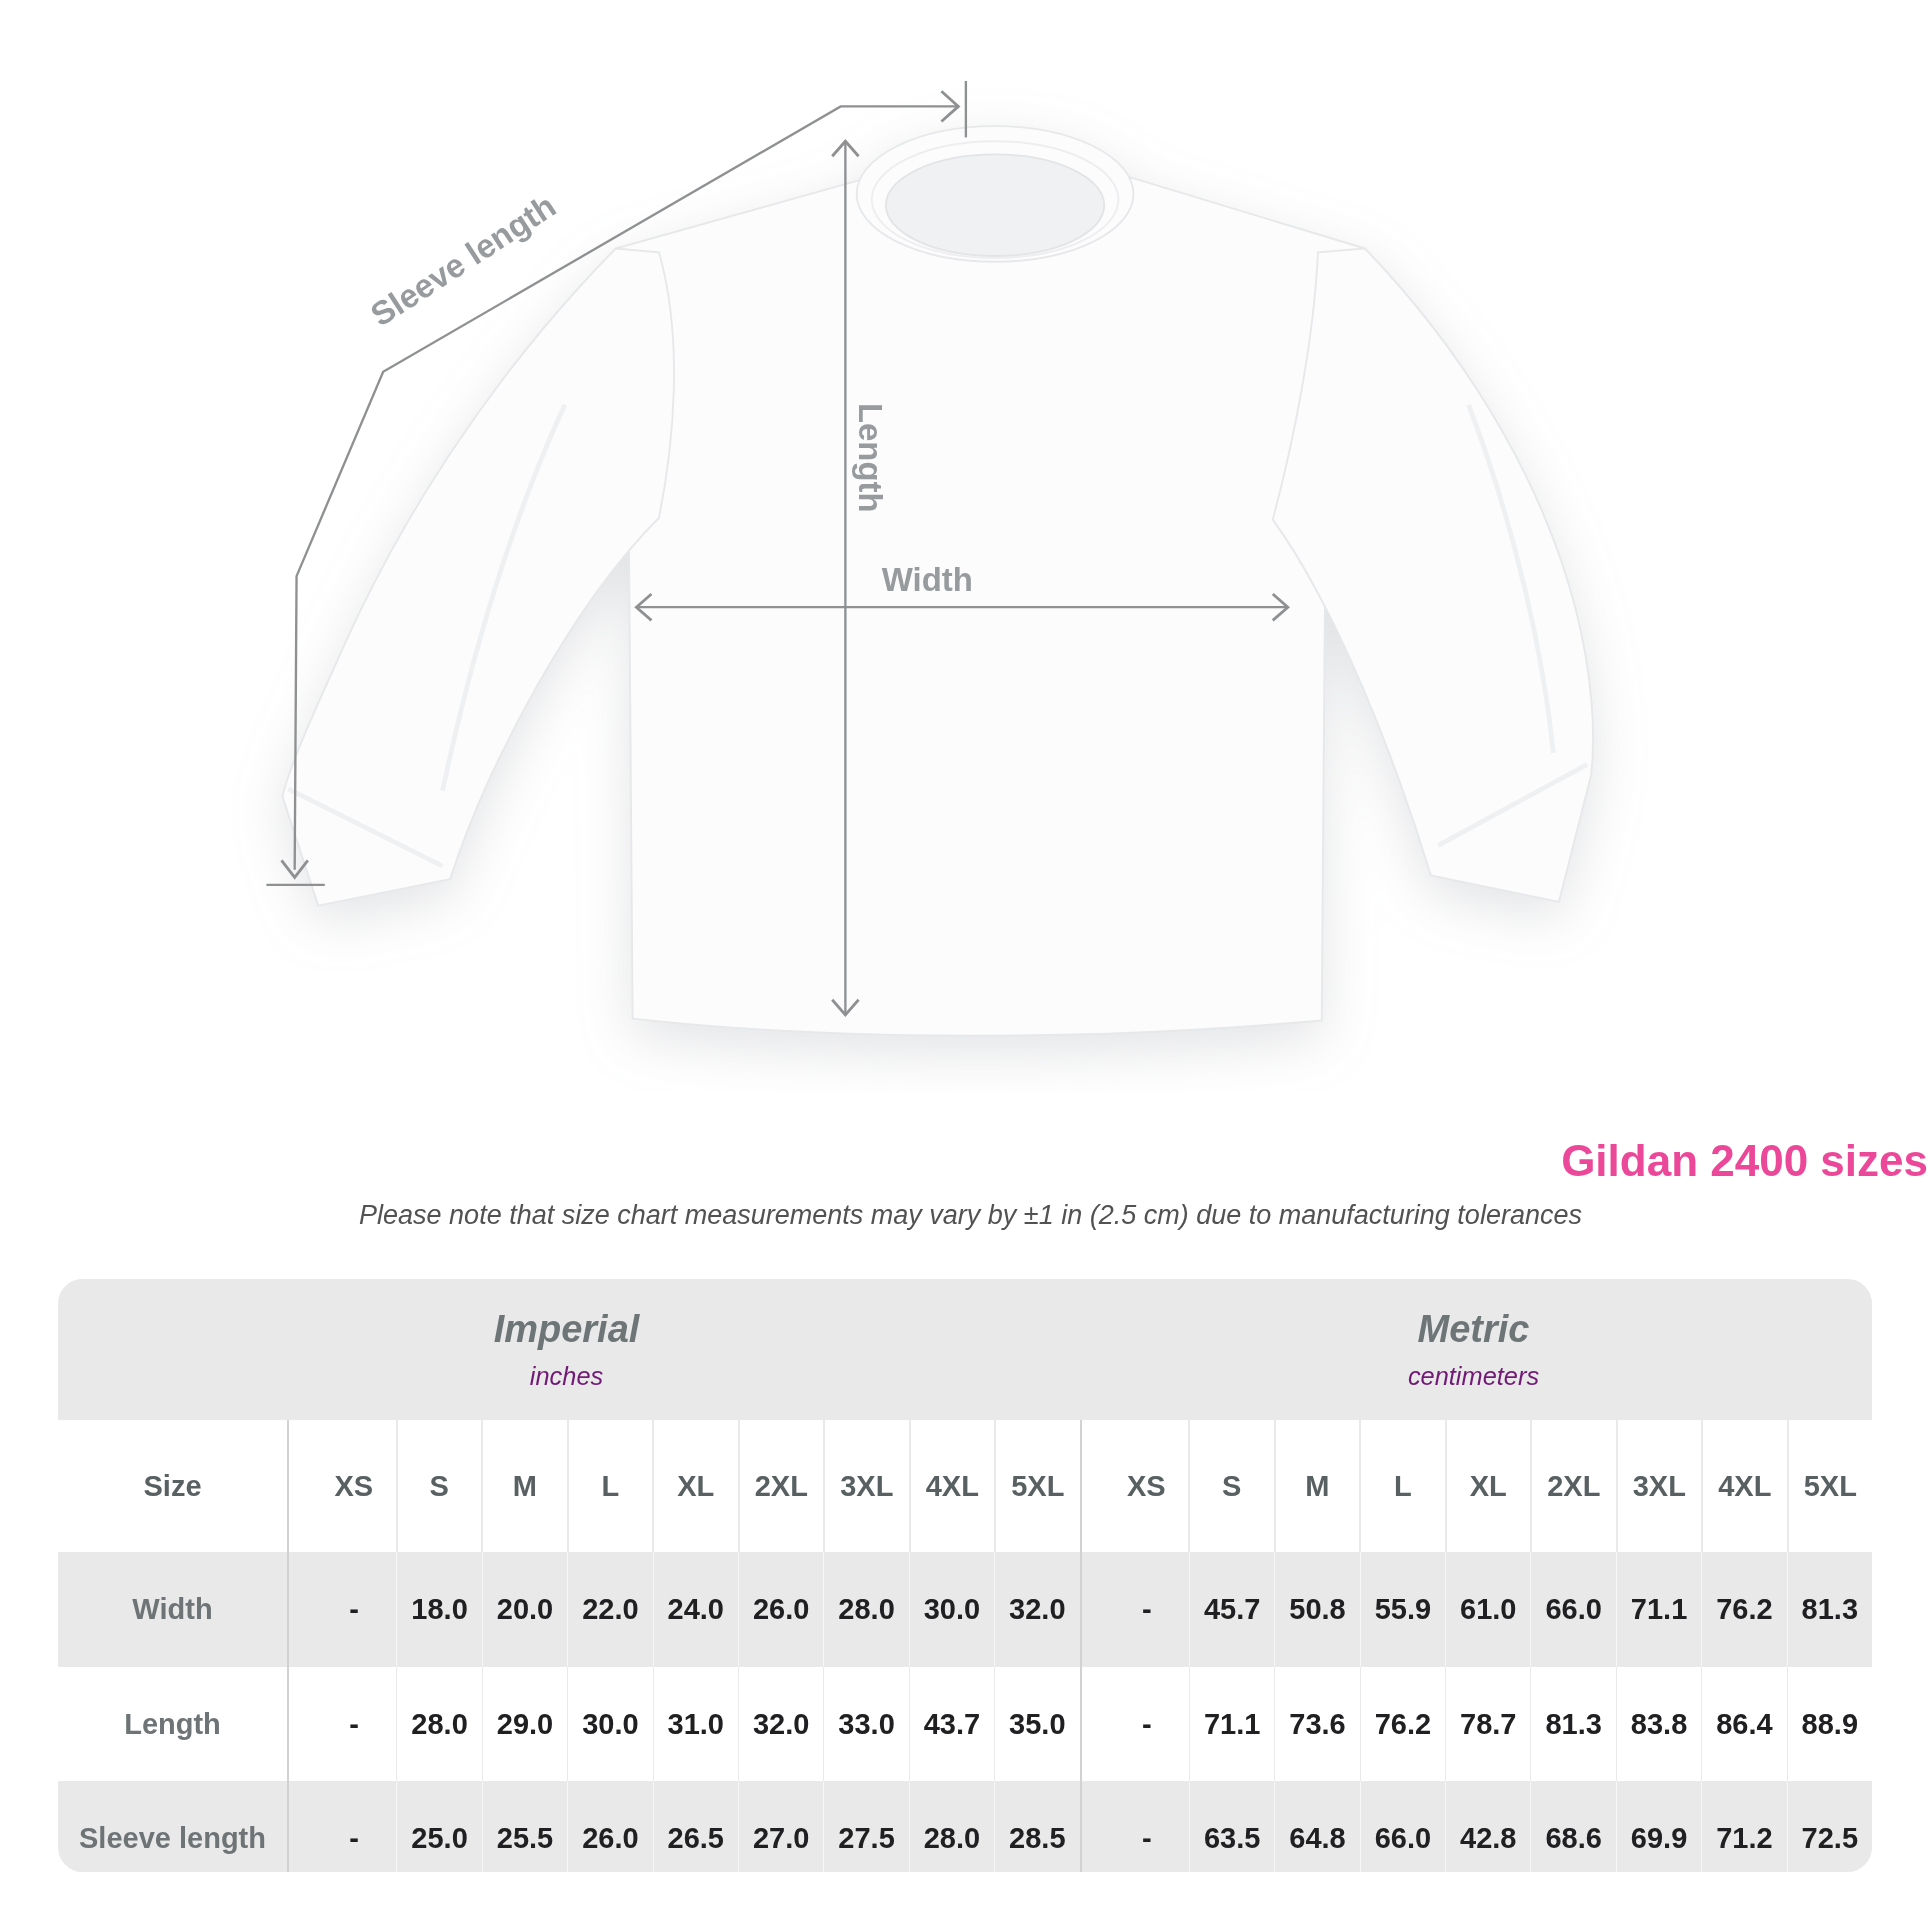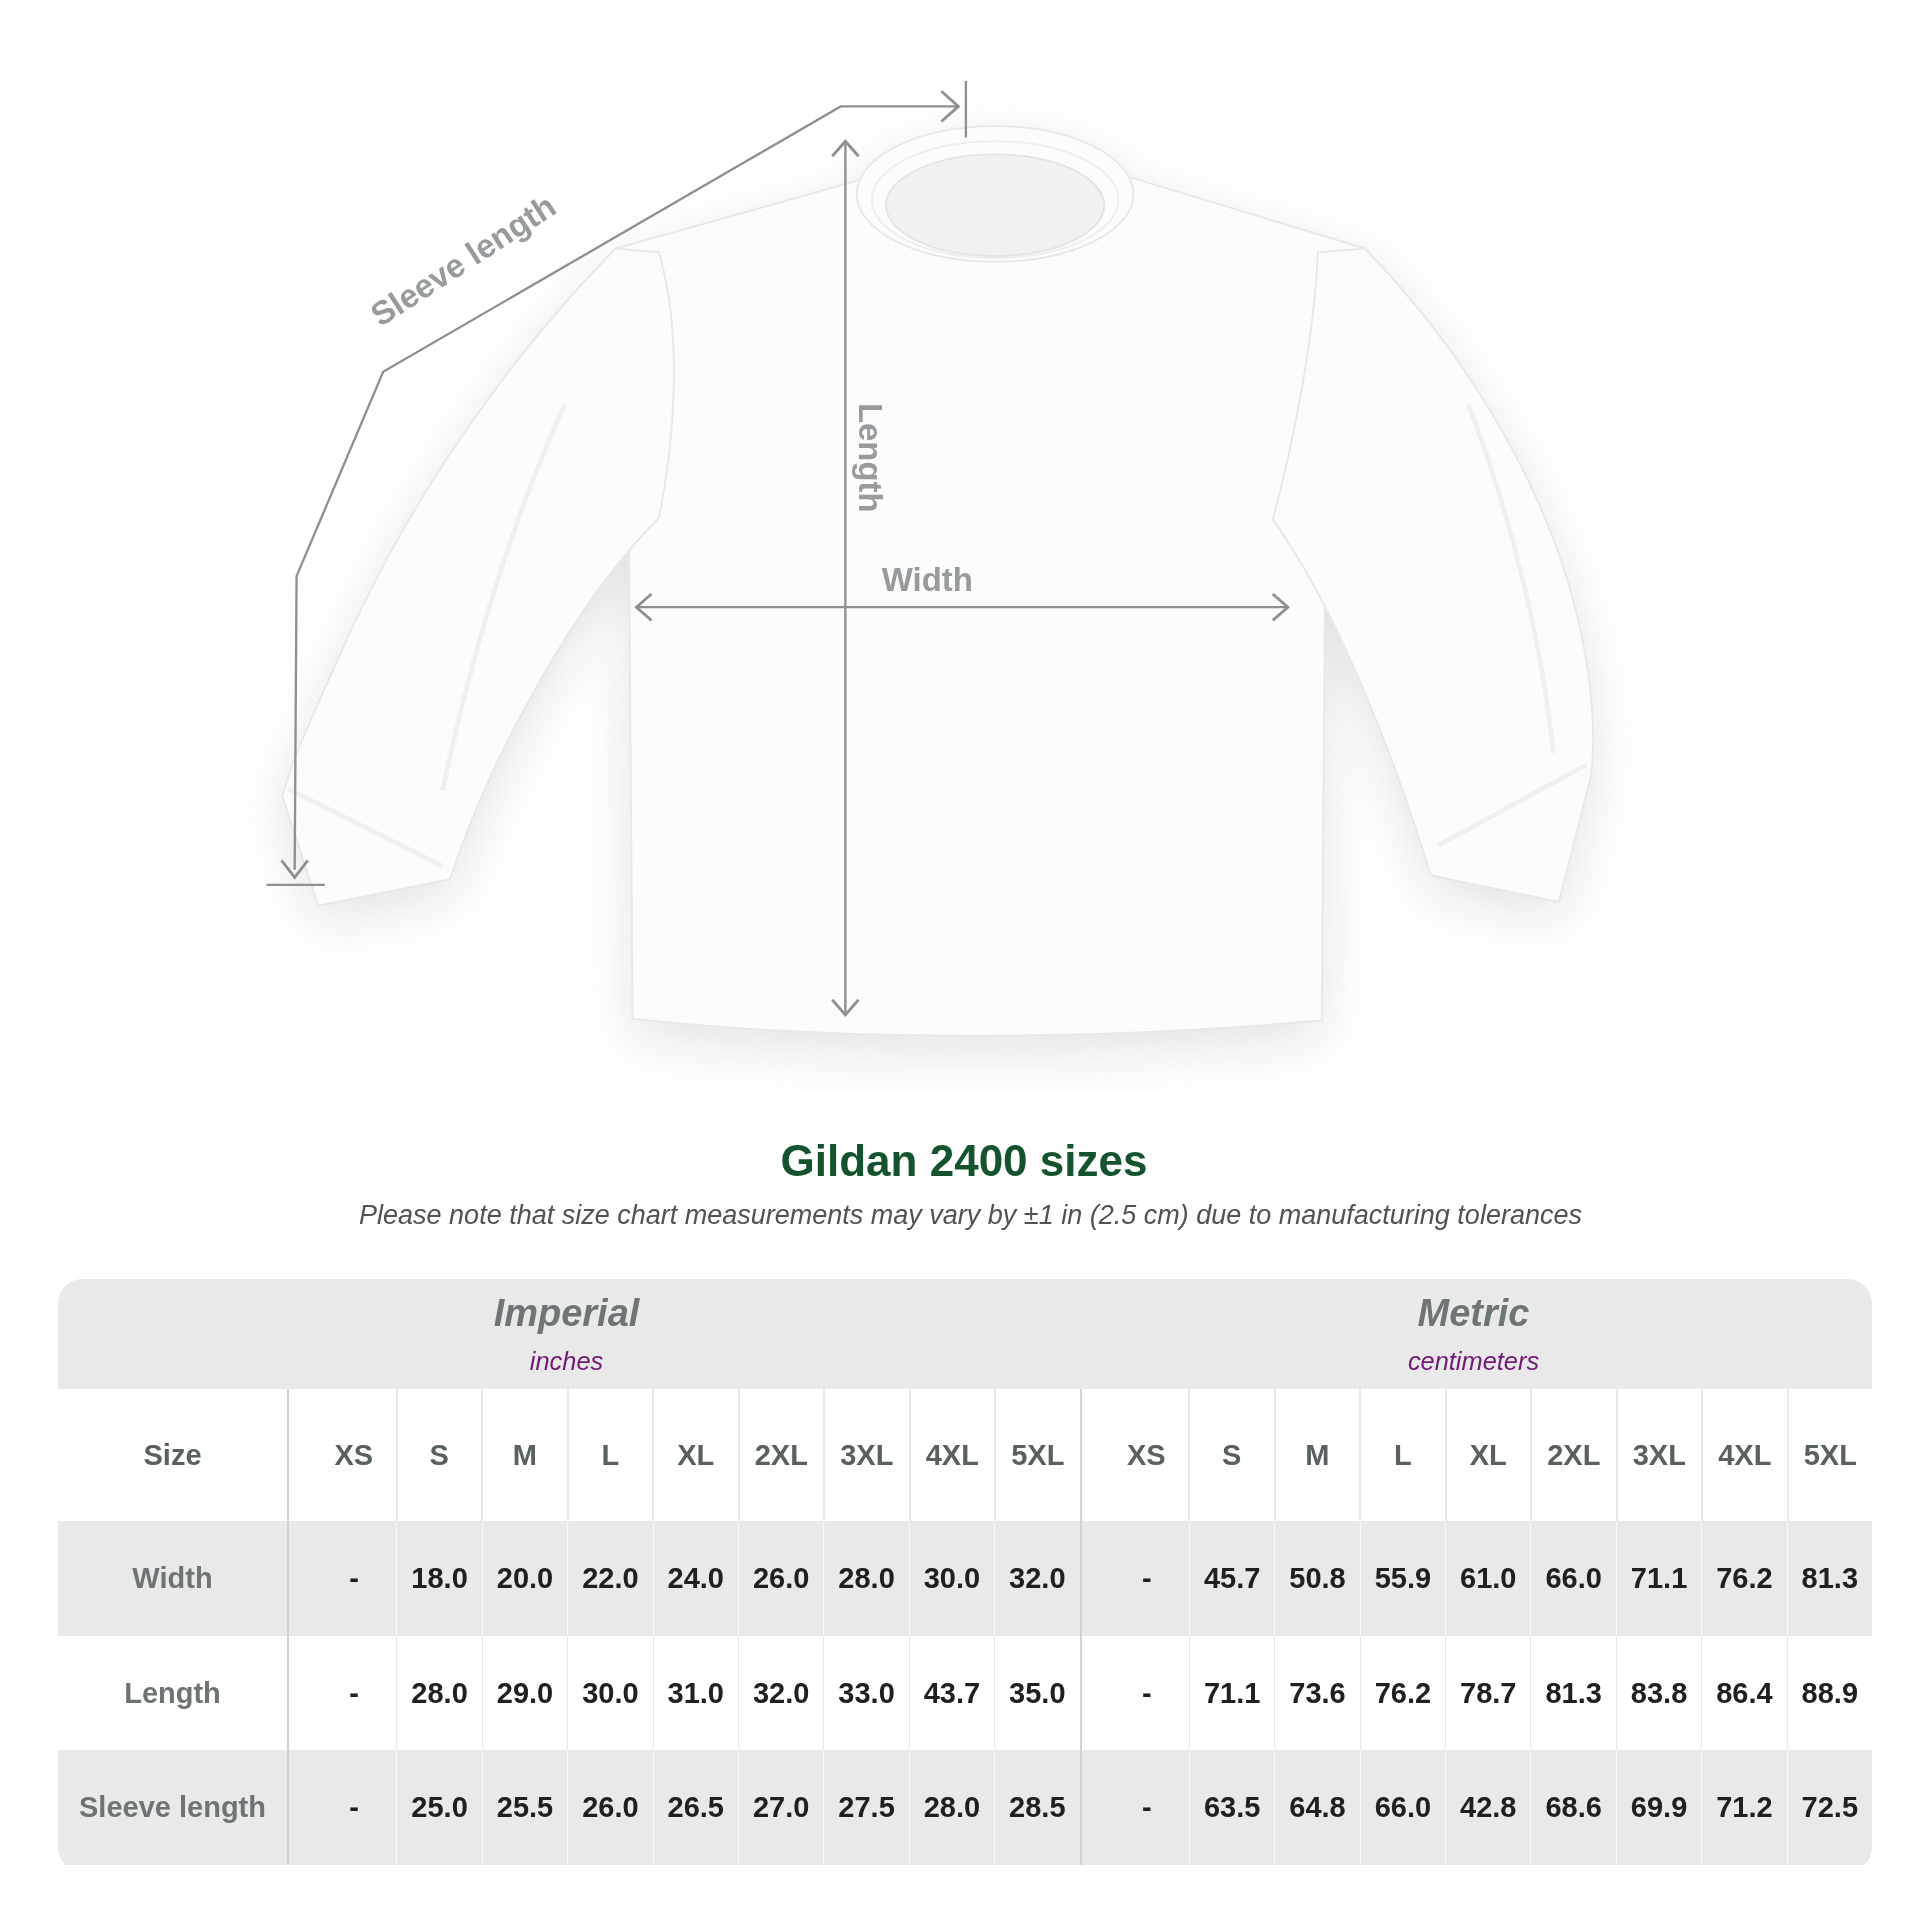--- a/index.html
+++ b/index.html
@@ -9,28 +9,28 @@
   .hero{position:absolute;left:0;top:0;}
   .shirt path,.shirt ellipse{fill:#fcfcfd;stroke:#e7e8ea;stroke-width:2;}
   .shirt{filter:drop-shadow(0 18px 28px rgba(100,105,115,0.18));}
   .shirt .fold{fill:none;stroke:#eef0f2;stroke-width:5;}
   .shirt .inner{fill:#f0f1f3;stroke:#e3e4e6;}
   .shirt .band{fill:none;stroke:#eeeef0;stroke-width:2;}
   .ann line,.ann path,.ann polyline{stroke:#8e9092;stroke-width:2.5;fill:none;}
   .ann polyline.head{stroke-width:3;}
   .annt{font-family:"Liberation Sans",sans-serif;font-weight:700;font-size:35px;fill:#979b9d;}
   
-  .title{position:absolute;left:0;right:0;top:1136px;text-align:center;
-         font-size:44px;font-weight:700;color:#14532d;}
+  .title{position:absolute;left:0;right:0;top:1136px;text-align:right;
+         font-size:44px;font-weight:700;color:#ec4899;}
   .subtitle{position:absolute;left:0;right:0;top:1200px;text-align:center;
             font-size:27px;font-style:italic;color:#525252;margin-left:13px;}
   
   .tbl{position:absolute;left:58px;top:1279px;width:1814px;height:593px;
        border-radius:24.5px;overflow:hidden;background:#ffffff;}
-  .ghead{display:flex;height:110px;background:#e9e9e9;}
+  .ghead{display:flex;height:141px;background:#e9e9e9;}
   .ghalf{display:flex;flex-direction:column;align-items:center;justify-content:center;}
   .ghalf.imp{width:1017px;}
   .ghalf.met{flex:1;}
   .glabel{font-size:38px;font-weight:700;font-style:italic;color:#6e7577;}
   .gunit{font-size:25.4px;font-style:italic;color:#701a75;margin-top:11.3px;}
   .trow{display:flex;}
   .hrow{height:132px;background:#ffffff;}
   .tbody{display:flex;flex-direction:column;height:344px;}
   .drow{flex:1;}
   .gray{background:#e9e9e9;--ld:#f7f7f7;}

